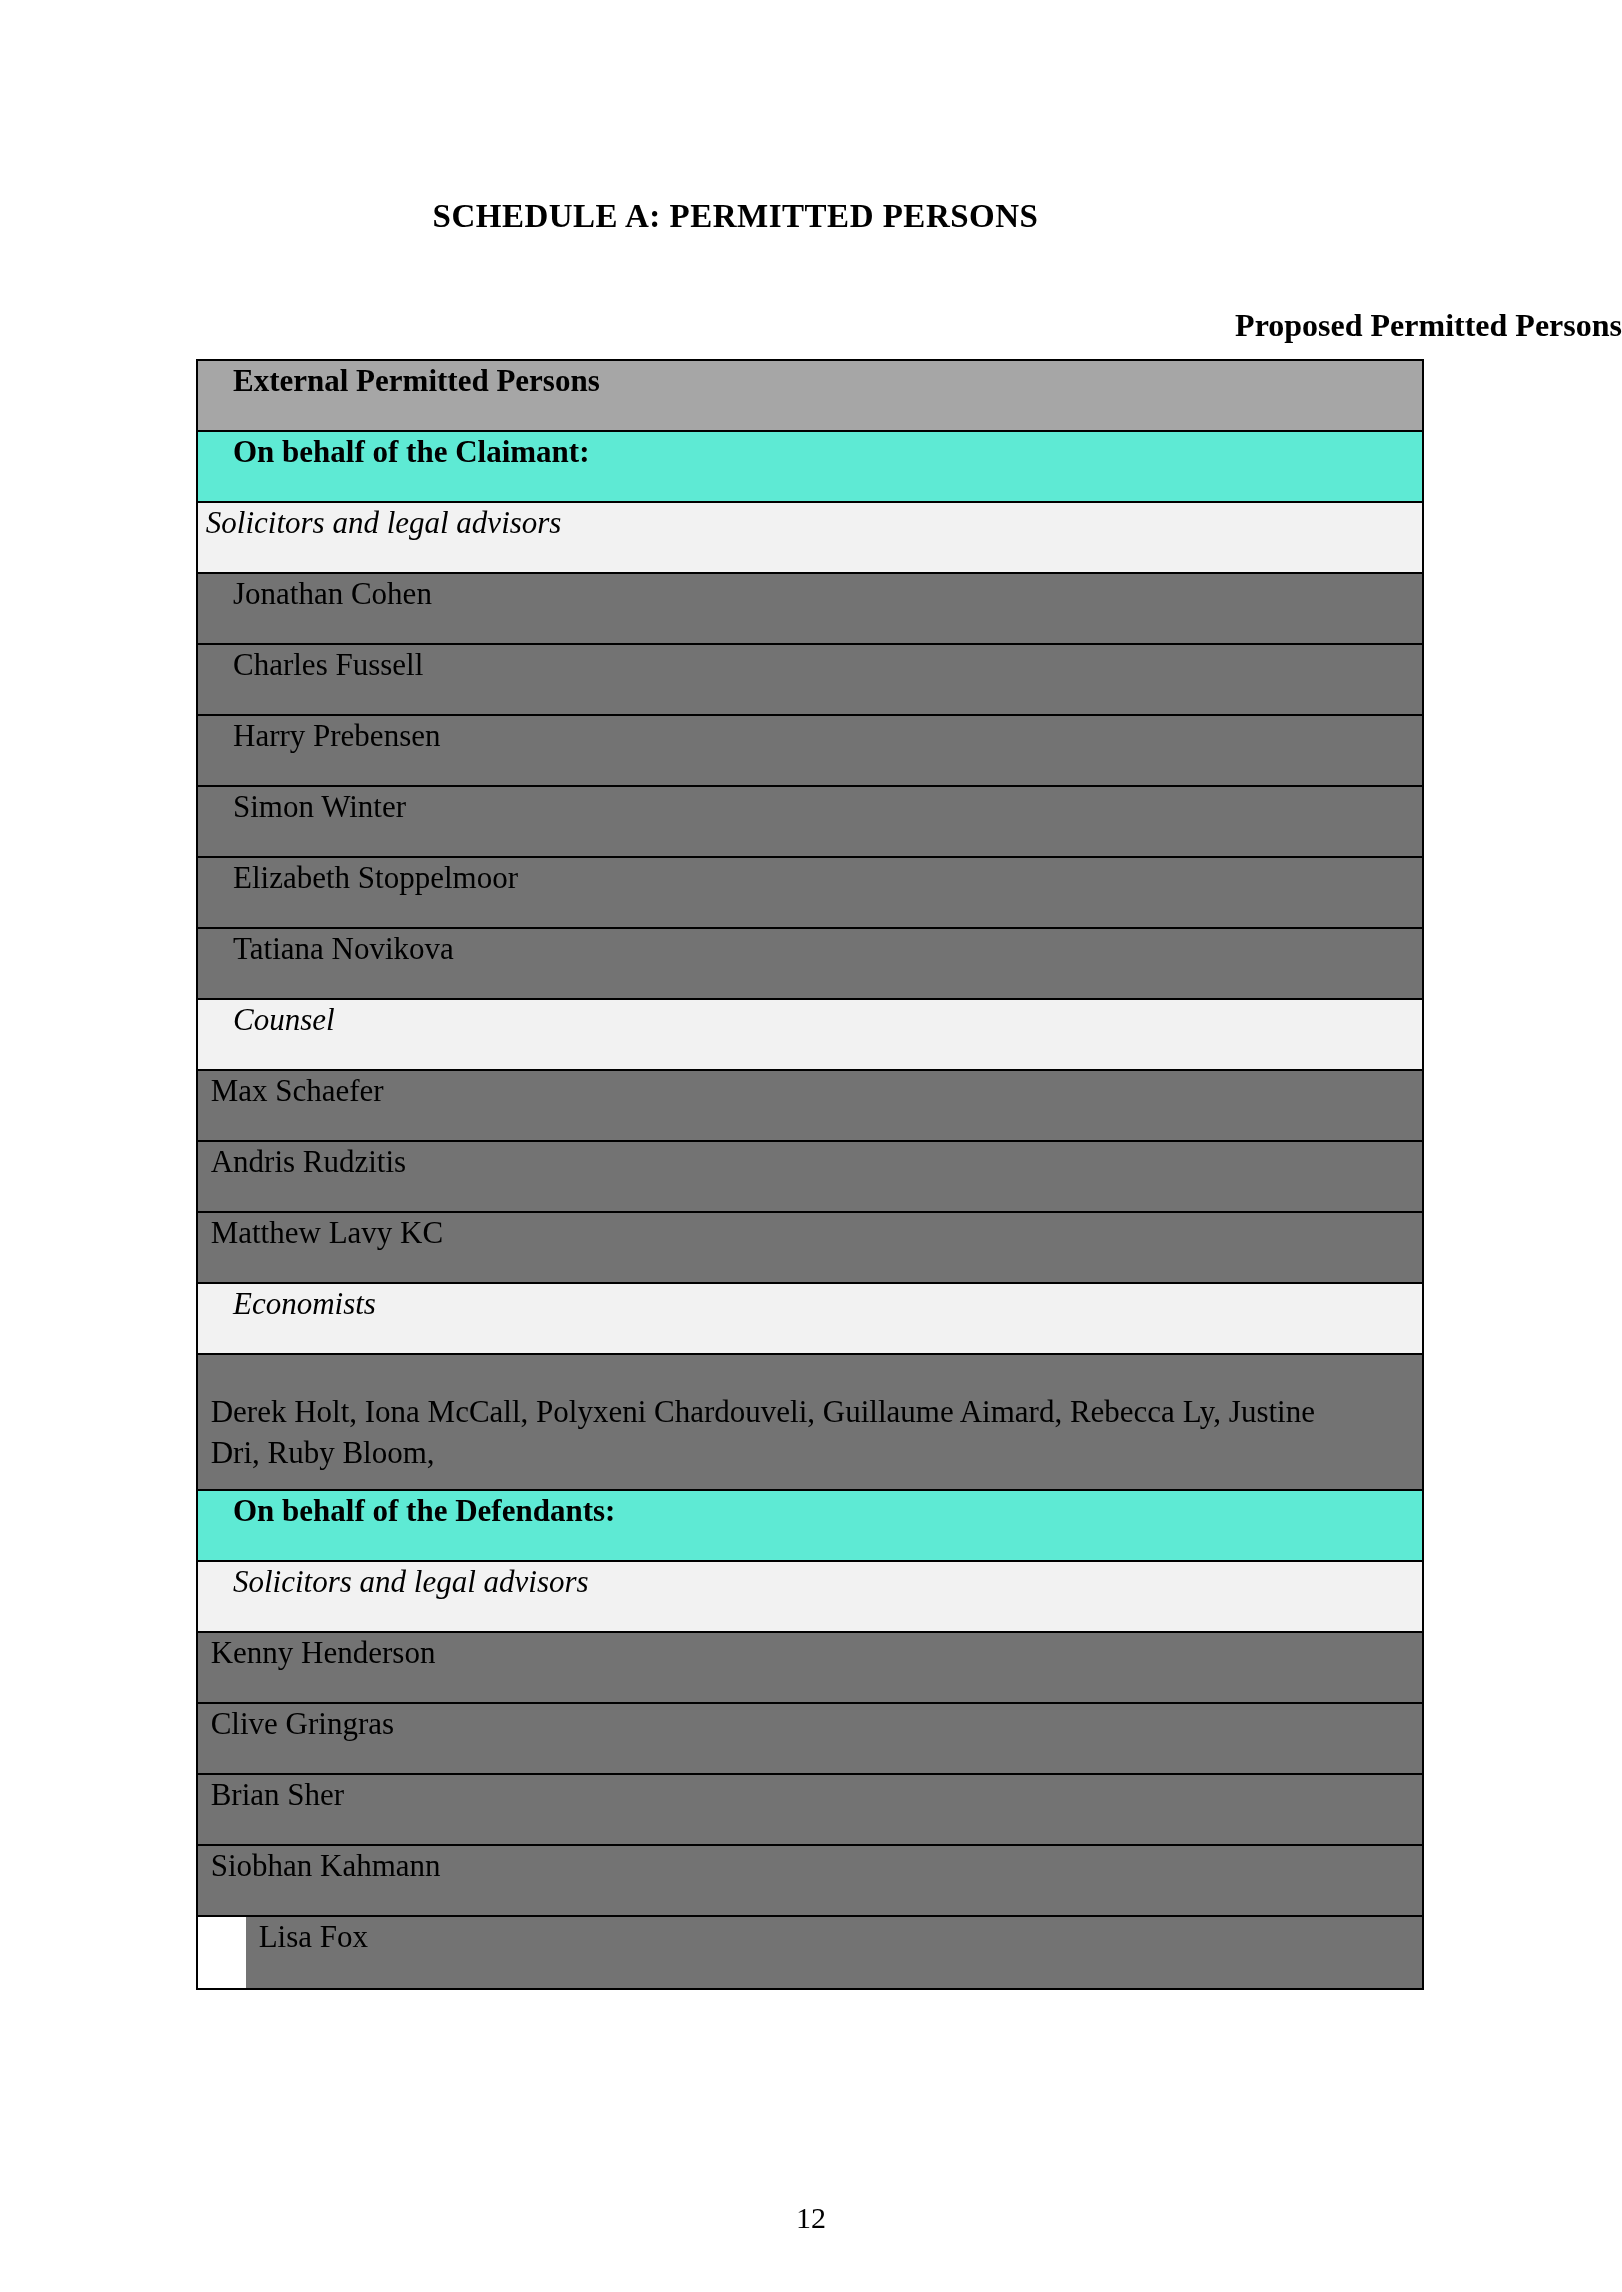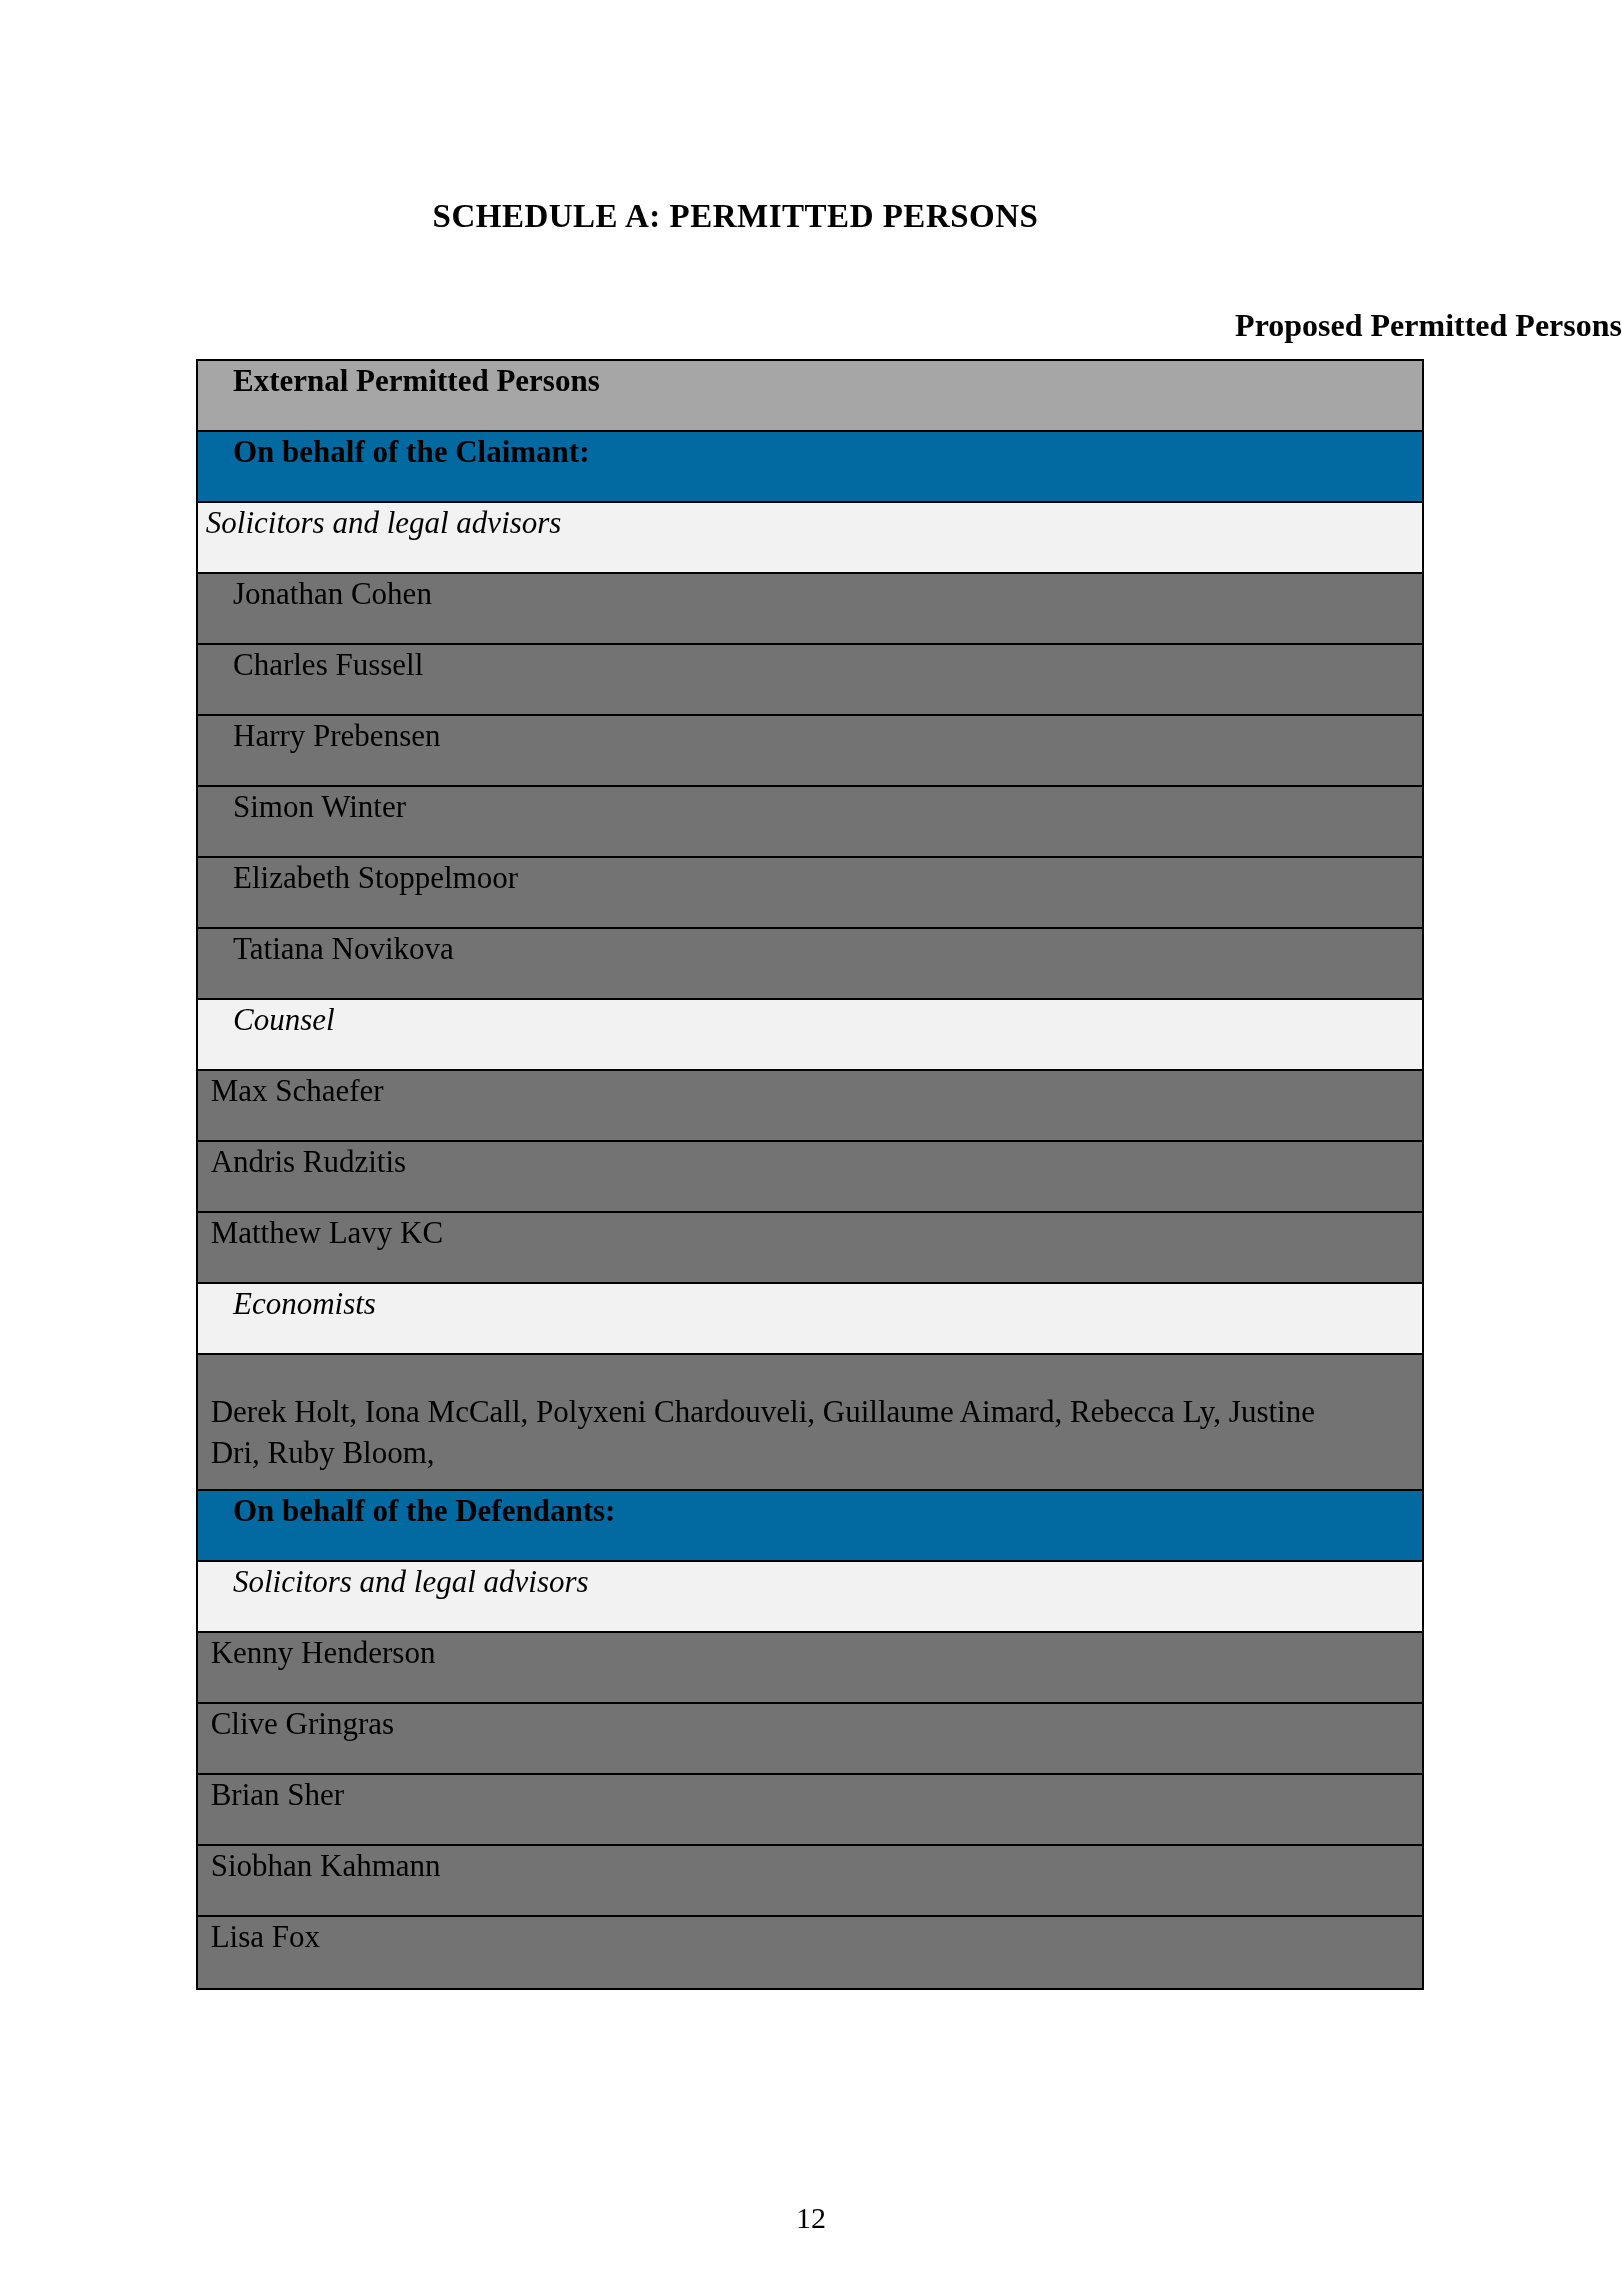--- a/index.html
+++ b/index.html
@@ -49,27 +49,28 @@
     height: 71px;
     border-bottom: 2px solid #000000;
     display: flex;
     font-size: 31px;
     line-height: 39px;
     background: #ffffff;
     padding-right: 29px;
   }
   .trow:last-child {
     border-bottom: none;
+    margin-left: 48px;
   }
   .variant-section {
     background: #a6a6a6;
     font-weight: bold;
   }
   .variant-party {
-    background: #0369a1;
+    background: #5eead4;
     font-weight: bold;
   }
   .variant-category {
     background: #f2f2f2;
     font-style: italic;
   }
   .variant-name {
     background: #737373;
   }
   .indent-lg { padding-left: 35px; }

